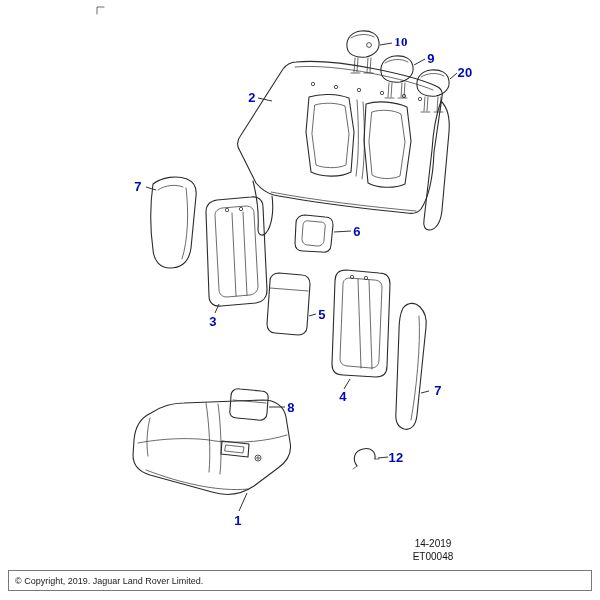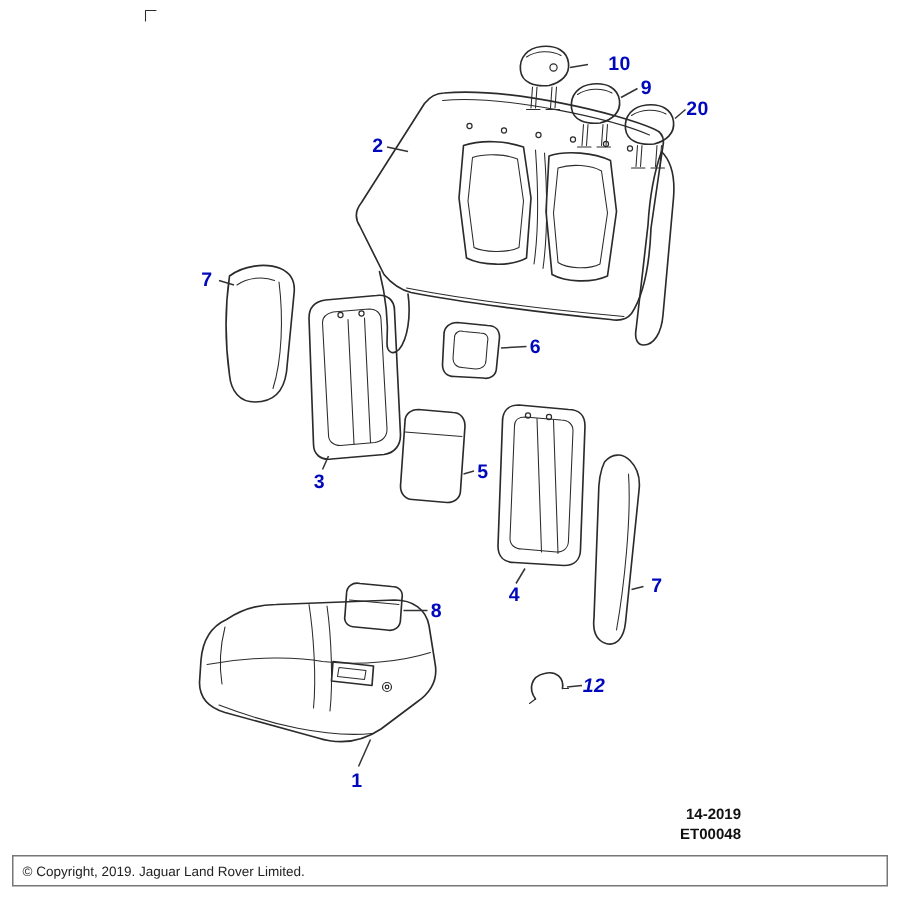--- a/index.html
+++ b/index.html
@@ -22,26 +22,25 @@
     position:absolute;
     transform:translate(-50%,-50%);
     color:var(--callout,#0008bb);
     font-weight:bold;
     font-size:13px;
     letter-spacing:0.3px;
     white-space:nowrap;
   }
   .docref {
     position:absolute;
-    left:414px; top:537px; width:80px;
-    text-align:right;
+    left:393px; top:537px; width:80px;
+    text-align:center;
     font-size:10px;
     color:#111;
     line-height:13px;
-    font-weight:bold;
   }
   .docref span { display:block; }
   .footer {
     position:absolute;
     left:8px; right:8px; bottom:9px; height:21px;
     border:1px solid #777;
     display:flex; align-items:center;
     padding-left:6px;
     font-size:9px;
     color:#222;
@@ -180,23 +179,23 @@
   <div class="callout" style="left:238px; top:520px;">1</div>
   <div class="callout" style="left:252px; top:97px;">2</div>
   <div class="callout" style="left:213px; top:321px;">3</div>
   <div class="callout" style="left:343px; top:396px;">4</div>
   <div class="callout" style="left:322px; top:314px;">5</div>
   <div class="callout" style="left:357px; top:231px;">6</div>
   <div class="callout" style="left:138px; top:186px;">7</div>
   <div class="callout" style="left:438px; top:390px;">7</div>
   <div class="callout" style="left:291px; top:407px;">8</div>
   <div class="callout" style="left:431px; top:58px;">9</div>
-  <div class="callout" style="left:413px; top:42px;">10</div>
+  <div class="callout" style="left:401px; top:42px;font-family:Liberation Serif, serif;">10</div>
   <div class="callout" style="left:465px; top:72px;">20</div>
-  <div class="callout" style="left:396px; top:457px;font-style:italic;">12</div>
+  <div class="callout" style="left:396px; top:457px;">12</div>
 
   <div class="docref">
     <span>14-2019</span>
     <span>ET00048</span>
   </div>
 
   <div class="footer">
     <span>© Copyright, 2019. Jaguar Land Rover Limited.</span>
   </div>
 

